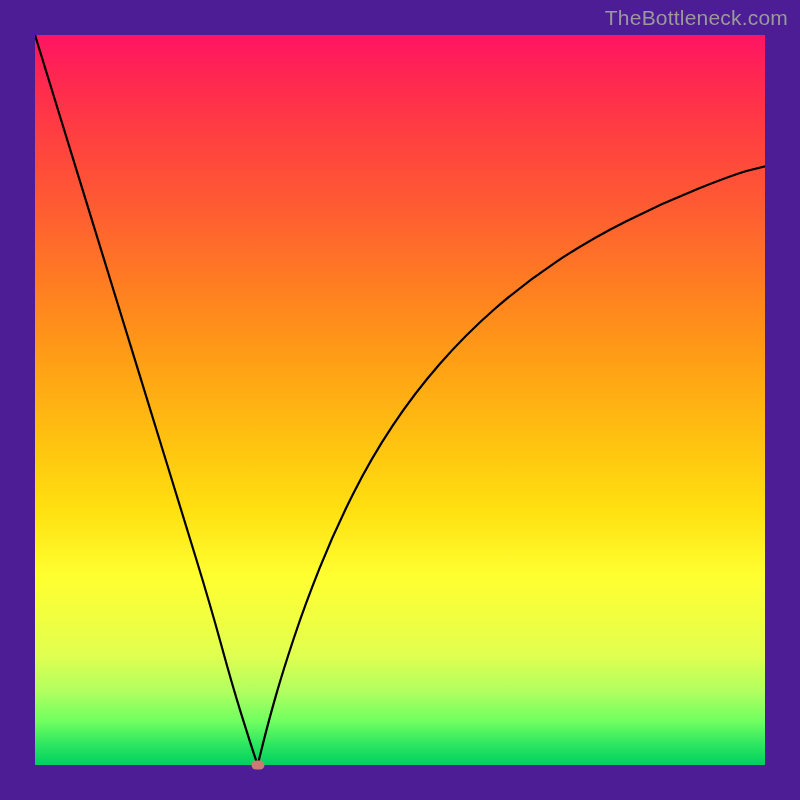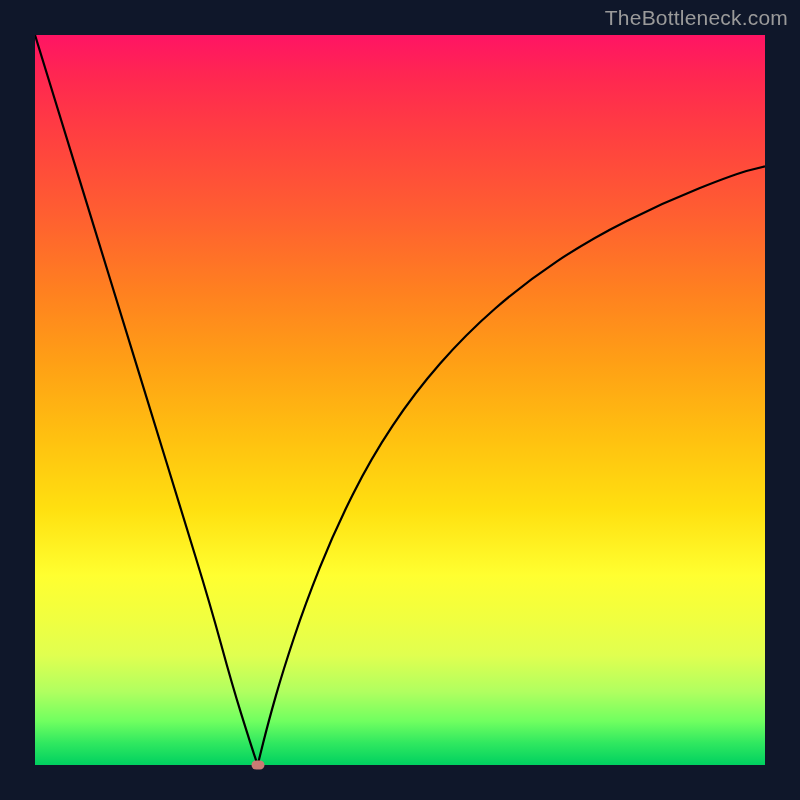--- a/index.html
+++ b/index.html
@@ -8,21 +8,21 @@
     width: 800px;
     height: 800px;
     background: #000;
     font-family: Arial, Helvetica, sans-serif;
     overflow: hidden;
   }
   .frame {
     position: relative;
     width: 800px;
     height: 800px;
-    background: #0f172a;
+    background: #4c1d95;
   }
   .plot-area {
     position: absolute;
     left: 35px;
     top: 35px;
     width: 730px;
     height: 730px;
     
     background: linear-gradient(to bottom,
       #ff1464 0%,

